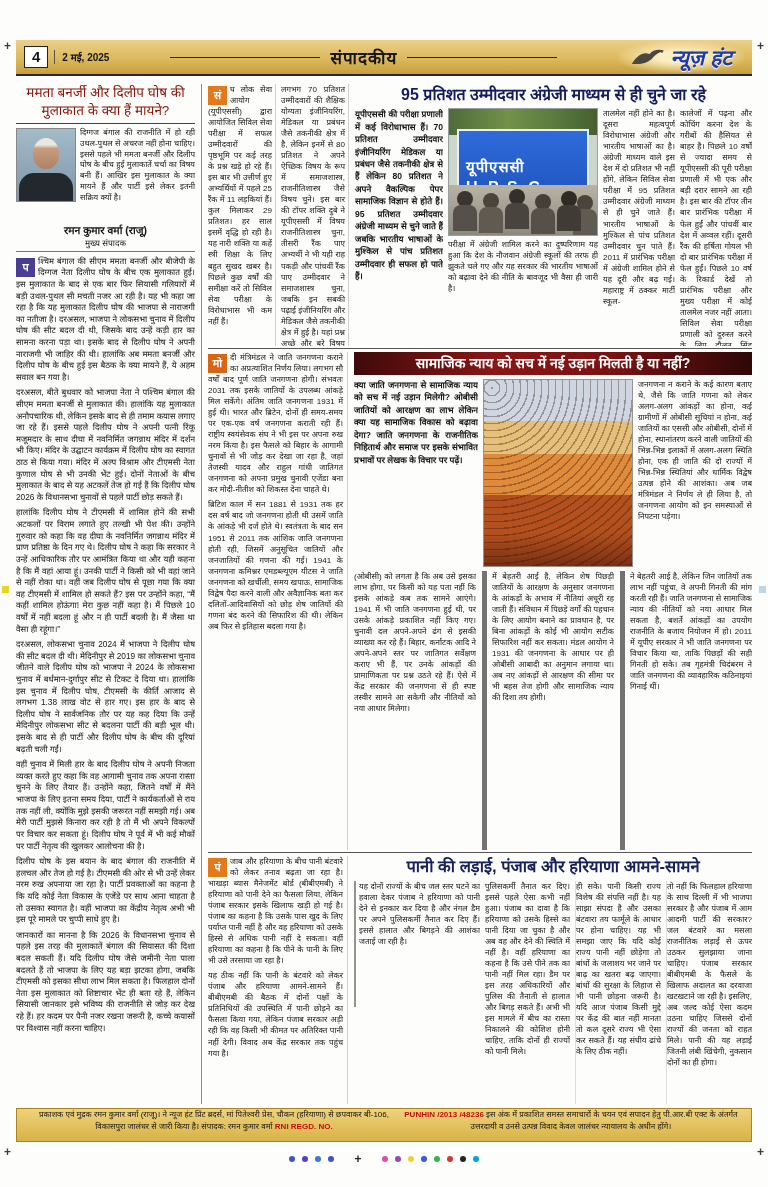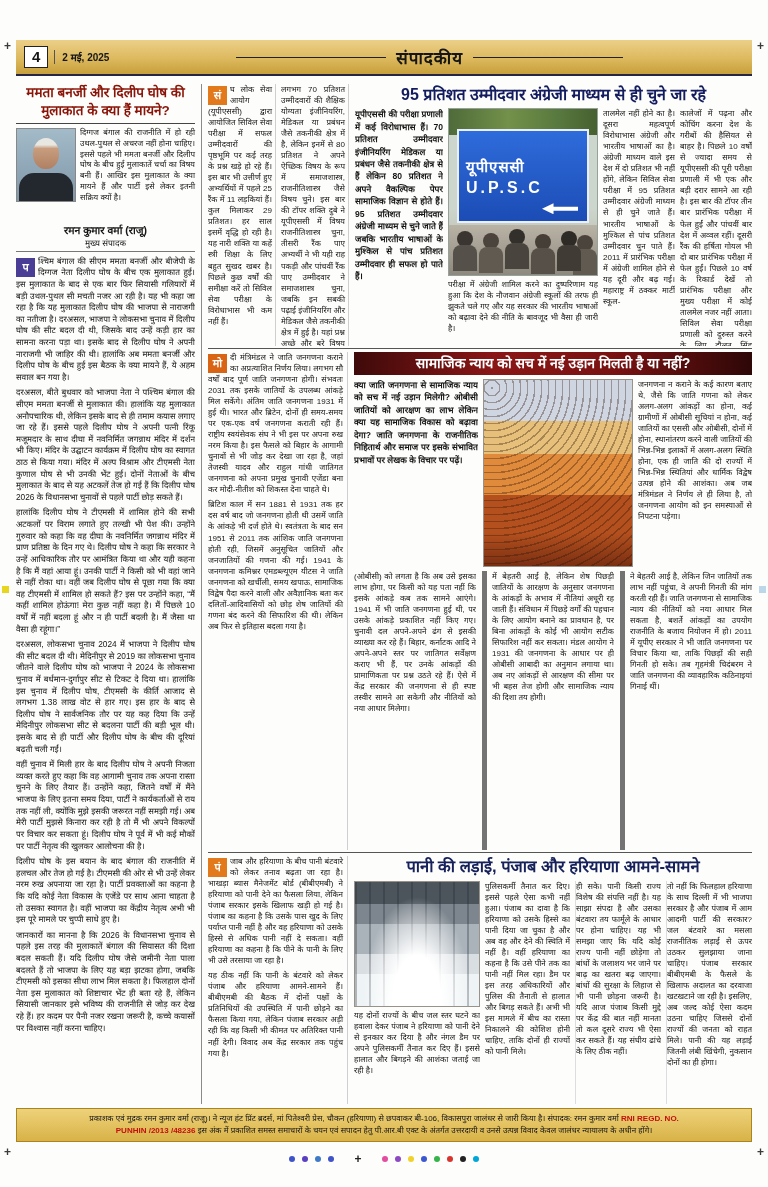--- a/index.html
+++ b/index.html
@@ -25,21 +25,21 @@
   .sec-t{font-size:17px;font-weight:bold;letter-spacing:1px;white-space:nowrap}
   .masthead{display:flex;align-items:center;gap:4px;padding:2px 12px;
             background:radial-gradient(ellipse at center,#faeec2 25%,rgba(250,238,194,0) 75%)}
   .mh-t{font-size:21px;font-weight:bold;font-style:italic;color:#1d3ab0;text-shadow:0 1px 0 #fff;white-space:nowrap}
 
   
   .content{position:absolute;left:16px;top:84px;width:736px;height:1020px;display:flex;gap:6px;overflow:hidden}
 
   
   .leftcol{width:186px;flex:none;border-right:1px solid #8a8a8a;padding-right:6px;overflow:hidden}
-  .leftcol h1{color:#8a1408;font-size:13.5px;line-height:1.3;text-align:center;font-weight:bold;
+  .leftcol h1{color:#8a1408;font-size:13.5px;line-height:1.3;text-align:center;font-weight:normal;
               padding-bottom:4px;border-bottom:1px solid #444;margin-bottom:4px}
   .introrow{display:flex;gap:4px;margin-bottom:3px}
   .portrait{width:60px;height:74px;flex:none;position:relative;border:1px solid #888;
             background:linear-gradient(180deg,#a3bac9 0%,#7f97a8 100%);overflow:hidden}
   .p-head{position:absolute;left:50%;top:9px;transform:translateX(-50%);width:26px;height:31px;
           border-radius:50% 50% 46% 46%;
           background:linear-gradient(180deg,#e9e7e2 0 22%,#c79d7e 34%,#b08063 100%)}
   .p-body{position:absolute;bottom:0;left:50%;transform:translateX(-50%);width:54px;height:28px;
           border-radius:15px 15px 0 0;background:#23272e}
   .lead-intro{font-size:8px;line-height:1.35;text-align:justify}
@@ -64,21 +64,21 @@
   
   .upsc{display:flex;gap:6px;height:262px;overflow:hidden}
   .u-left{display:flex;gap:5px;width:141px;flex:none}
   .ucol{width:68px;font-size:8px;line-height:1.38;text-align:justify;overflow:hidden;
         border-right:1px solid #cfcfcf;padding-right:3px}
   .u-right{flex:1;display:flex;flex-direction:column;min-width:0}
   .u-right h2{color:#121c5e;font-size:16px;text-align:center;font-weight:bold;padding:1px 0 4px;line-height:1.2}
   .u-row{flex:1;display:flex;gap:5px;overflow:hidden}
   .u-intro{width:88px;flex:none;overflow:hidden}
   .u-mid{width:150px;flex:none;display:flex;flex-direction:column;gap:3px;overflow:hidden}
-  .upsc-photo{height:168px;position:relative;border:1px solid #97a09a;overflow:hidden;
+  .upsc-photo{height:128px;position:relative;border:1px solid #97a09a;overflow:hidden;
               background:linear-gradient(180deg,#cdd6cc 0 60%,#b4aea0 100%)}
   .foliage{height:26px;background:linear-gradient(90deg,#4e6b3a,#739149 40%,#57783e 75%,#46602f)}
   .sign{position:absolute;left:8px;right:8px;top:20px;height:94px;border:2px solid #e9eff8;
         background:linear-gradient(180deg,#2e6cdb 0%,#1c4cb5 100%);
         display:flex;flex-direction:column;justify-content:center;gap:3px;padding:4px 7px}
   .sign-hi{color:#fff;font-weight:bold;font-size:15px;letter-spacing:1px}
   .sign-en{color:#fff;font-weight:bold;font-size:16px;letter-spacing:3px}
   .arrow{position:absolute;right:9px;bottom:7px;width:36px;height:11px;background:#fff;
          clip-path:polygon(0 50%,32% 0,32% 32%,100% 32%,100% 68%,32% 68%,32% 100%)}
   .people{position:absolute;left:0;right:0;bottom:0;height:50px;
@@ -109,34 +109,34 @@
   .s-bottom p + p{border-left:5px solid #737373;padding-left:5px}
 
   
   .water{display:flex;gap:6px;height:252px;border-top:1px solid #555;padding-top:3px;margin-top:2px;overflow:hidden}
   .w-left{width:140px;flex:none;font-size:8px;line-height:1.38;text-align:justify;overflow:hidden;
           border-right:1px solid #cfcfcf;padding-right:4px}
   .w-left p{margin-bottom:4px}
   .w-right{flex:1;display:flex;flex-direction:column;min-width:0;overflow:hidden}
   .w-right h2{color:#16215c;font-size:16.5px;font-weight:bold;text-align:center;padding:1px 0 4px;line-height:1.2}
   .w-row{flex:1;display:flex;gap:5px;overflow:hidden}
-  .w-imgcol{width:126px;flex:none;display:flex;flex-direction:column;gap:3px;overflow:hidden}
+  .w-imgcol{width:126px;flex:none;display:flex;gap:3px;overflow:hidden}
   .dam-photo{height:126px;border:1px solid #97938a;
         background-image:
           radial-gradient(ellipse at 50% 98%,#ffffff 0 28%,rgba(255,255,255,0) 62%),
           repeating-linear-gradient(90deg,rgba(30,40,50,.30) 0 2px,rgba(0,0,0,0) 2px 14px),
           linear-gradient(180deg,#4c545c 0 18%,#7d868e 18% 34%,#aab3ba 34% 58%,#d9dee2 58% 74%,#eef3f5 74% 100%)}
   .w-imgcol .smallp{flex:1;overflow:hidden}
   .wcol{flex:1;font-size:8px;line-height:1.38;text-align:justify;overflow:hidden;min-width:0}
   .wcol + .wcol{border-left:1px solid #ddd;}
 
   
   .imprint{position:absolute;left:16px;top:1108px;width:736px;height:34px;
            background:linear-gradient(180deg,#eed27a,#d8b247);border:1px solid #a9841f;
-           display:flex;flex-direction:column;justify-content:center;text-align:center;
+           display:flex;flex-direction:row;justify-content:center;text-align:center;
            font-size:8px;line-height:1.55;padding:0 10px;overflow:hidden}
   .imprint .red{color:#c40f0f;font-weight:bold}
 
   
   .calibration{position:absolute;left:0;right:0;top:1153px;display:flex;align-items:center;justify-content:center;gap:20px}
   .dots{display:flex;gap:7px;align-items:center}
   .dot{width:6px;height:6px;border-radius:50%;display:inline-block}
   .reg-c{font-size:12px;font-weight:bold;color:#222;line-height:1}
   .eagle{flex:none}
 </style>
@@ -152,20 +152,27 @@
   <span class="cal-left"></span>
   <span class="cal-right"></span>
 
   <header class="band">
     <span class="pn-box">4</span>
     <span class="date">2 मई, 2025</span>
     <div class="sec">
       <span class="rule"></span>
       <span class="sec-t">संपादकीय</span>
       <span class="rule"></span>
+    </div>
+    <div class="masthead">
+      <svg class="eagle" width="36" height="20" viewBox="0 0 44 26">
+        <path d="M1 22 C8 10 16 6 24 9 C28 4 36 2 43 5 C36 7 32 10 29 13 C24 20 14 23 6 22 Z" fill="#4a4640"></path>
+        <circle cx="40" cy="6" r="1.6" fill="#4a4640"></circle>
+      </svg>
+      <span class="mh-t">न्यूज़ हंट</span>
     </div>
   </header>
 
   <main class="content">
 
     <aside class="leftcol">
       <h1>ममता बनर्जी और दिलीप घोष की मुलाकात के क्या हैं मायने?</h1>
       <div class="introrow">
         <figure class="portrait">
           <div class="p-head"></div>

